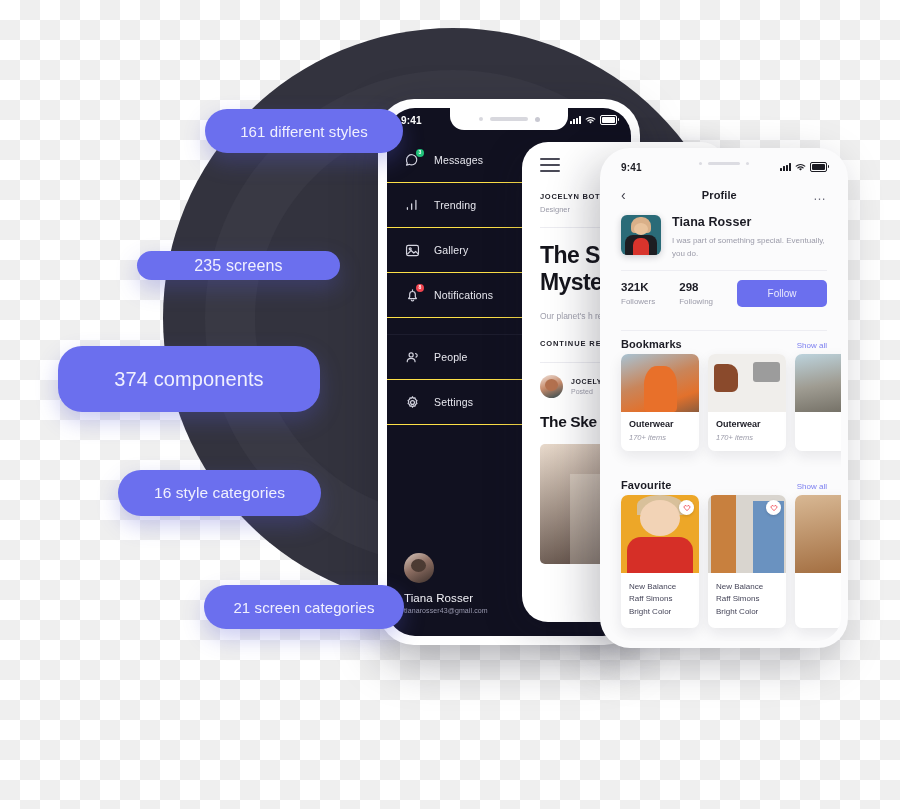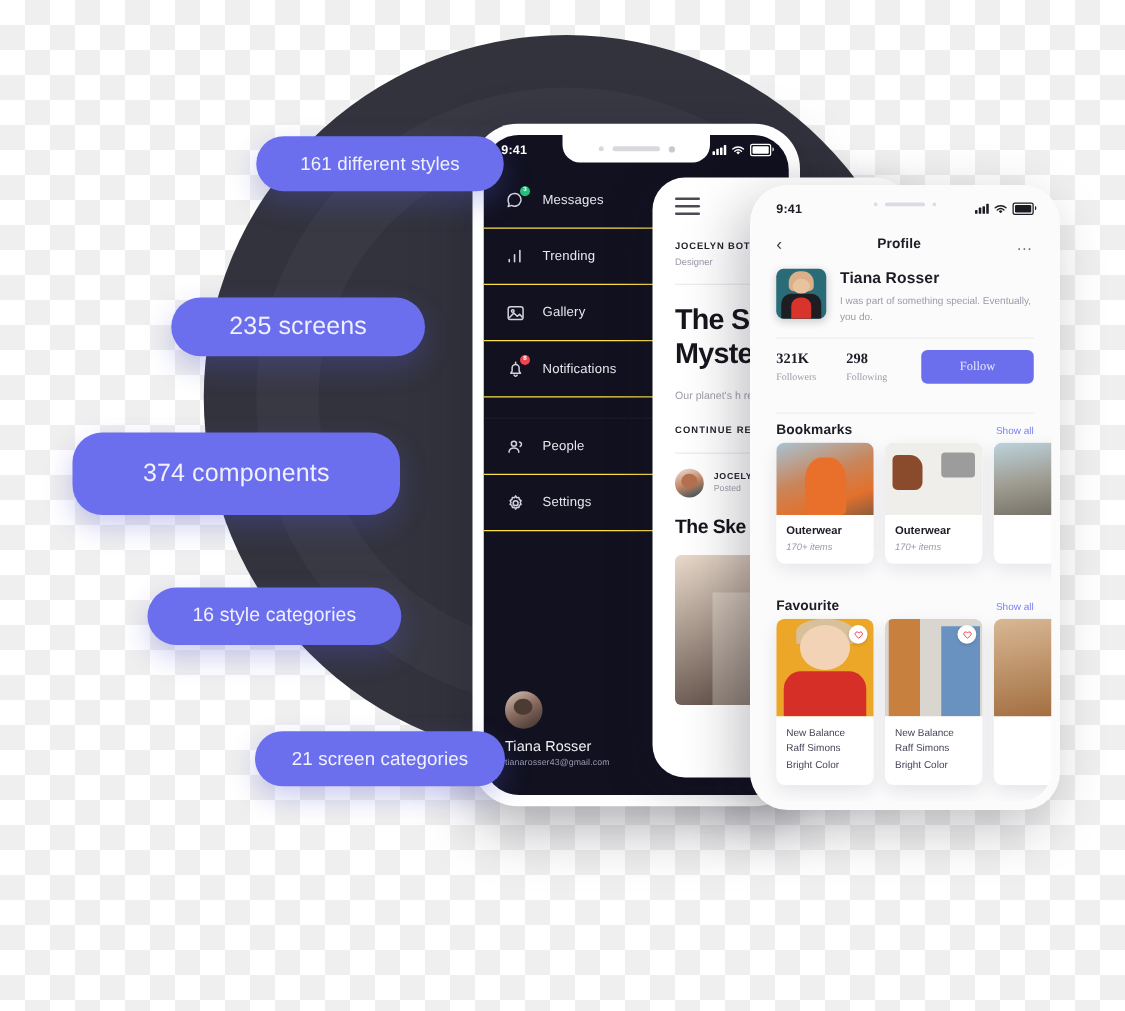--- a/index.html
+++ b/index.html
@@ -175,21 +175,21 @@
     background:#2a6b78;box-shadow:0 2px 7px rgba(20,20,35,.2);
   }
   .pr-avatar .hair{position:absolute;left:10px;top:2px;width:20px;height:16px;border-radius:9px 9px 4px 4px;background:#d9b089;}
   .pr-avatar .face{position:absolute;left:13px;top:8px;width:14px;height:12px;border-radius:50%;background:#e8c39d;}
   .pr-avatar .body{position:absolute;left:4px;bottom:0;width:32px;height:20px;border-radius:8px 8px 0 0;background:#1d1d22;}
   .pr-avatar .red{position:absolute;left:12px;bottom:0;width:16px;height:17px;border-radius:7px 7px 0 0;background:#d8342c;}
   .pr-name{font-size:12.5px;font-weight:bold;color:#1c1c25;letter-spacing:.1px;}
   .pr-bio{font-size:8px;line-height:1.65;color:#9b9ba9;margin-top:5px;}
 
   .pr-rule{position:absolute;left:14px;right:14px;height:1px;background:#ededf2;}
-  .pr-stats{position:absolute;top:125px;left:0;right:0;padding:0 14px;box-sizing:border-box;display:flex;align-items:center;font-family:Liberation Serif, serif;}
+  .pr-stats{position:absolute;top:125px;left:0;right:0;padding:0 14px;box-sizing:border-box;display:flex;align-items:center;}
   .stat{margin-right:24px;}
   .stat .num{font-size:11.5px;font-weight:bold;color:#1c1c25;}
   .stat .lab{font-size:8px;color:#9b9ba9;margin-top:4px;}
   .follow-btn{
     margin-left:auto;width:90px;height:27px;border-radius:5px;background:#6b6fee;
     color:#e9e9fd;font-size:10px;display:flex;align-items:center;justify-content:center;
     border:none;font-family:inherit;cursor:pointer;
   }
 
   .sec-head{position:absolute;left:0;right:0;padding:0 14px;box-sizing:border-box;display:flex;align-items:baseline;justify-content:space-between;}
@@ -236,21 +236,21 @@
   .fav-name{font-size:8px;line-height:1.55;color:#46465a;}
 
   
   .pill{
     position:absolute;background:#6b6fee;color:#f0f0fe;
     border-radius:24px;display:flex;align-items:center;justify-content:center;
     box-shadow:0 9px 22px rgba(85,90,210,.30);
     letter-spacing:.1px;white-space:nowrap;
   }
   .pill-1{left:205px;top:109px;width:198px;height:44px;font-size:15px;}
-  .pill-2{left:137px;top:238px;width:203px;height:47px;font-size:20px;}
+  .pill-2{left:137px;top:251px;width:203px;height:29px;font-size:16px;}
   .pill-3{left:58px;top:346px;width:262px;height:66px;font-size:20px;}
   .pill-4{left:118px;top:470px;width:203px;height:46px;font-size:15.5px;}
   .pill-5{left:204px;top:585px;width:200px;height:44px;font-size:15px;}
 </style>
 </head>
 <body>
 
 <div class="circle-wrap">
   <div class="circle-outer"></div>
   <div class="circle-ring"></div>

